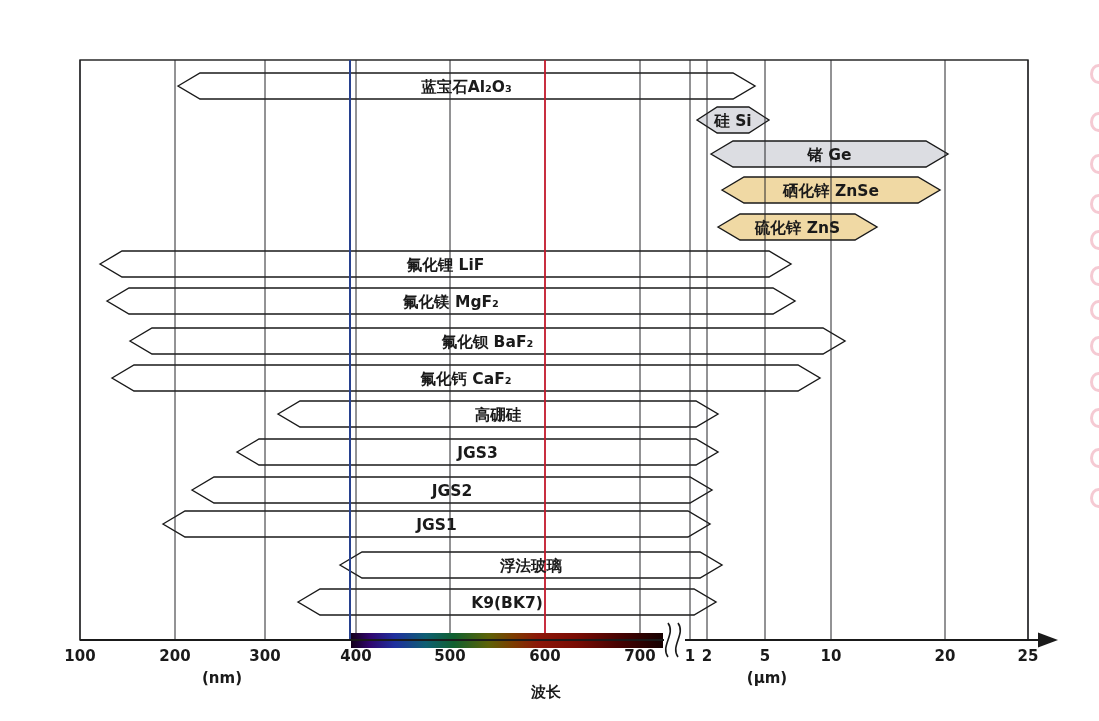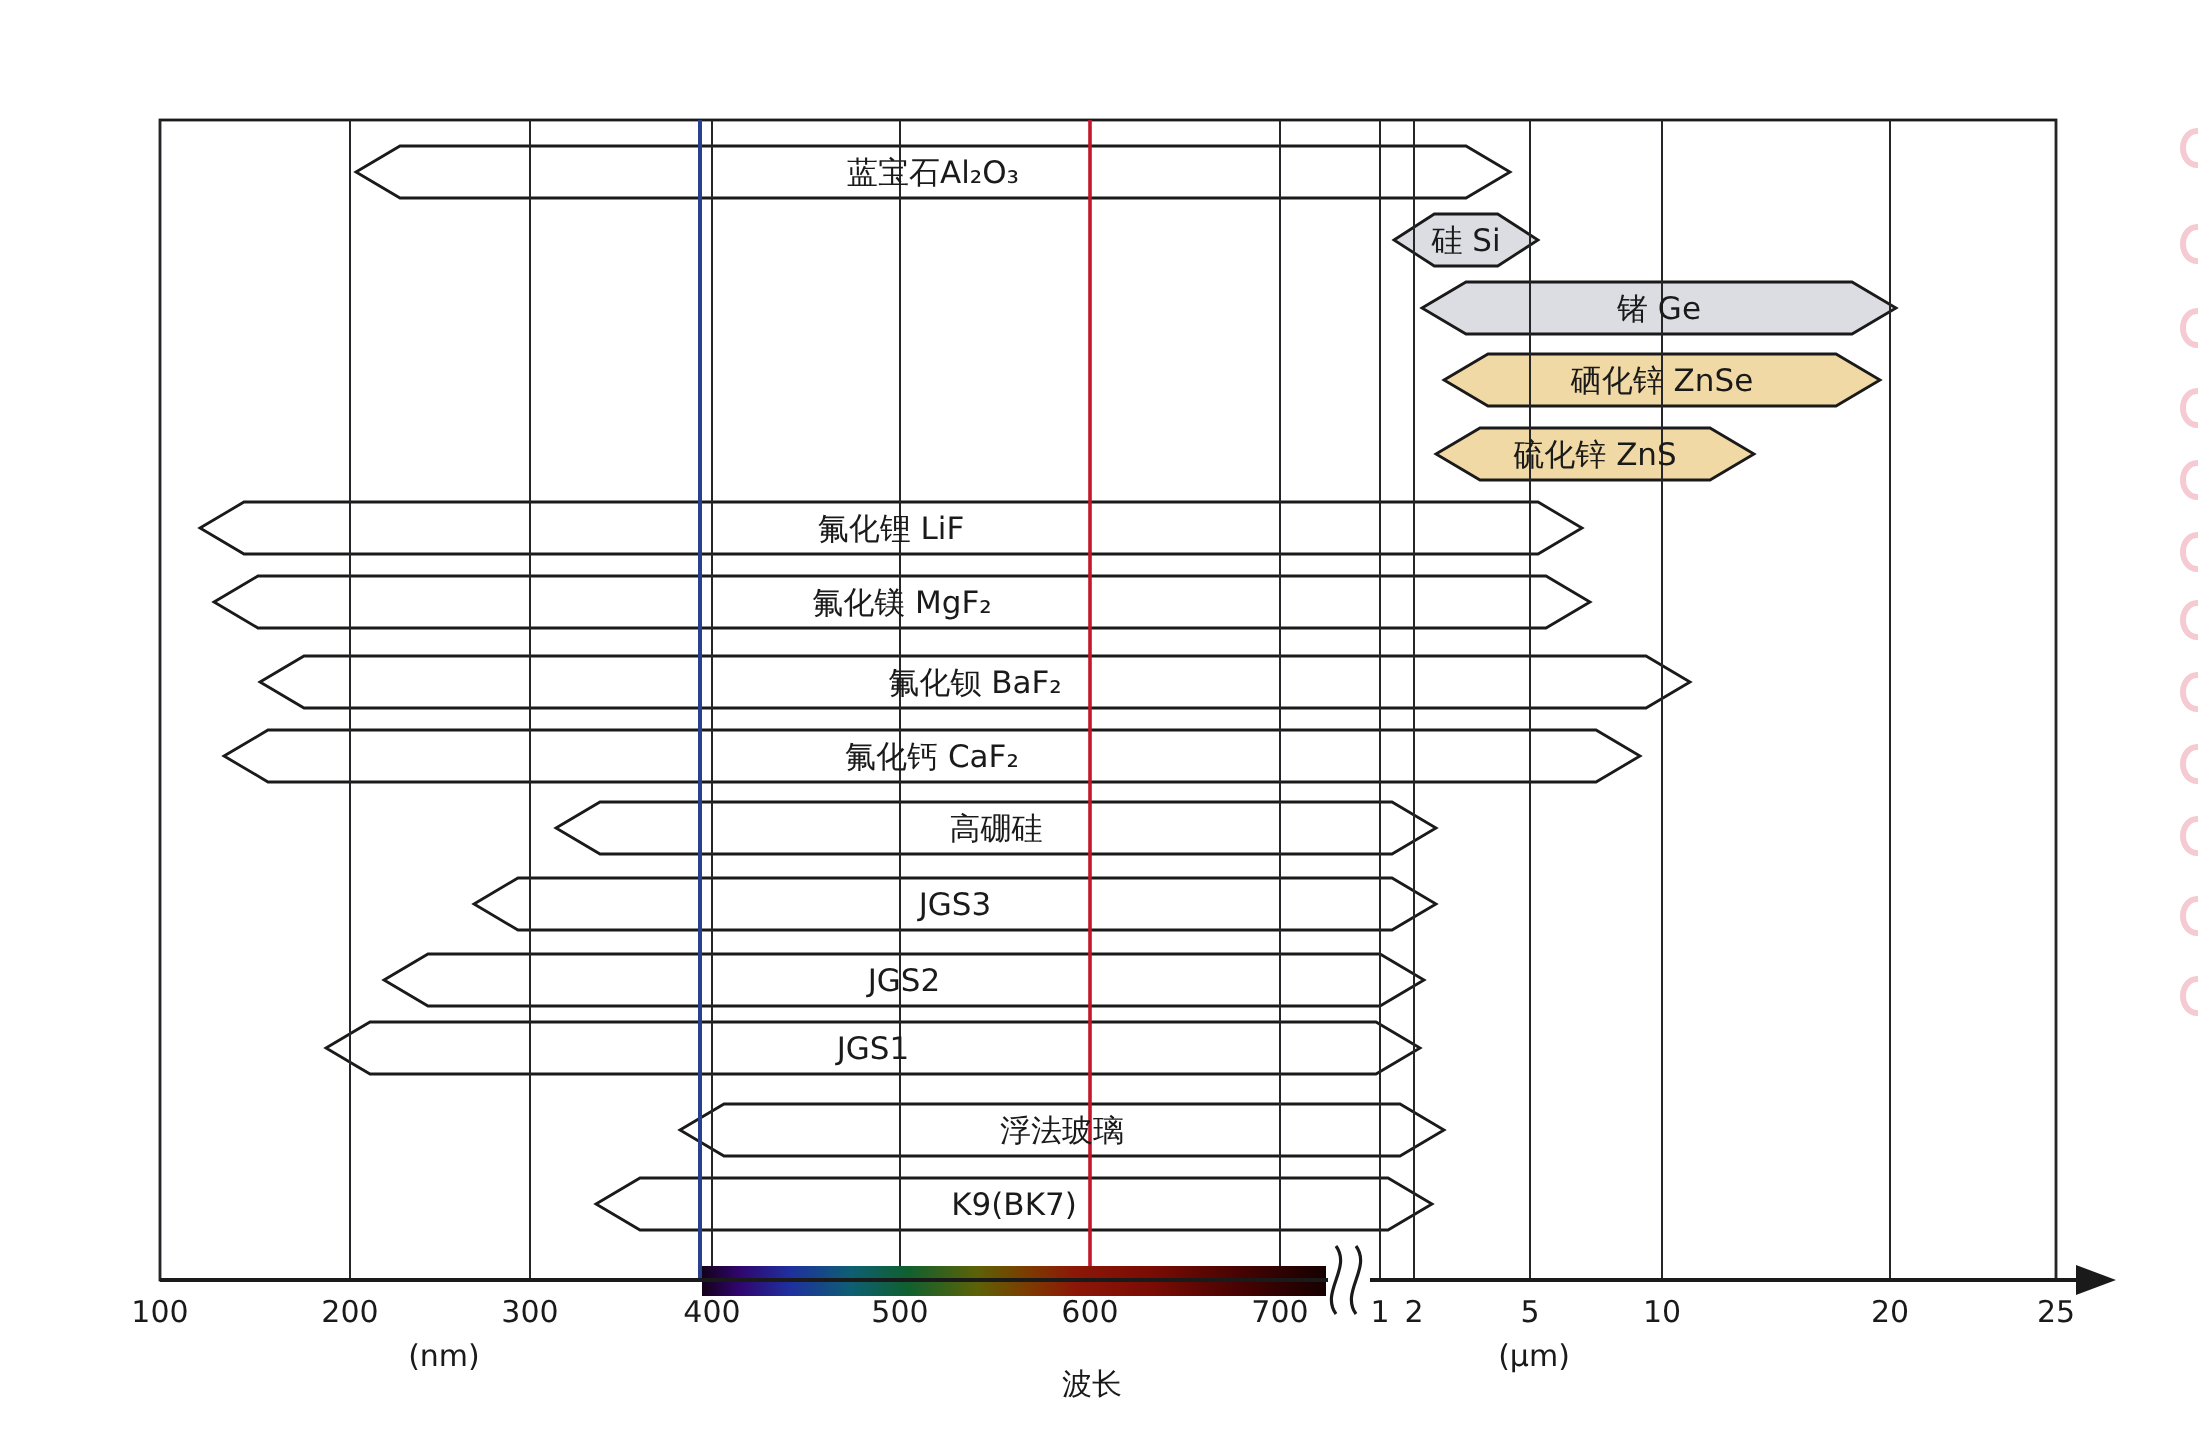--- a/index.html
+++ b/index.html
@@ -3,20 +3,21 @@
 <meta charset="utf-8">
 <style>
   html,body{margin:0;padding:0;background:#ffffff;}
   .stage{
     position:relative;
     width:1099px;
     height:721px;
     background:#ffffff;
     overflow:hidden;
     font-family:"DejaVu Sans","Liberation Sans",sans-serif;
+    font-weight:bold;
   }
   svg text{
     font-family:"DejaVu Sans","Liberation Sans",sans-serif;
     font-size:15px;
     fill:#1a1a1a;
   }
   svg text.bar-label{font-size:15.5px;}
   .edge-mark{
     position:absolute;
     width:11px;height:14px;

